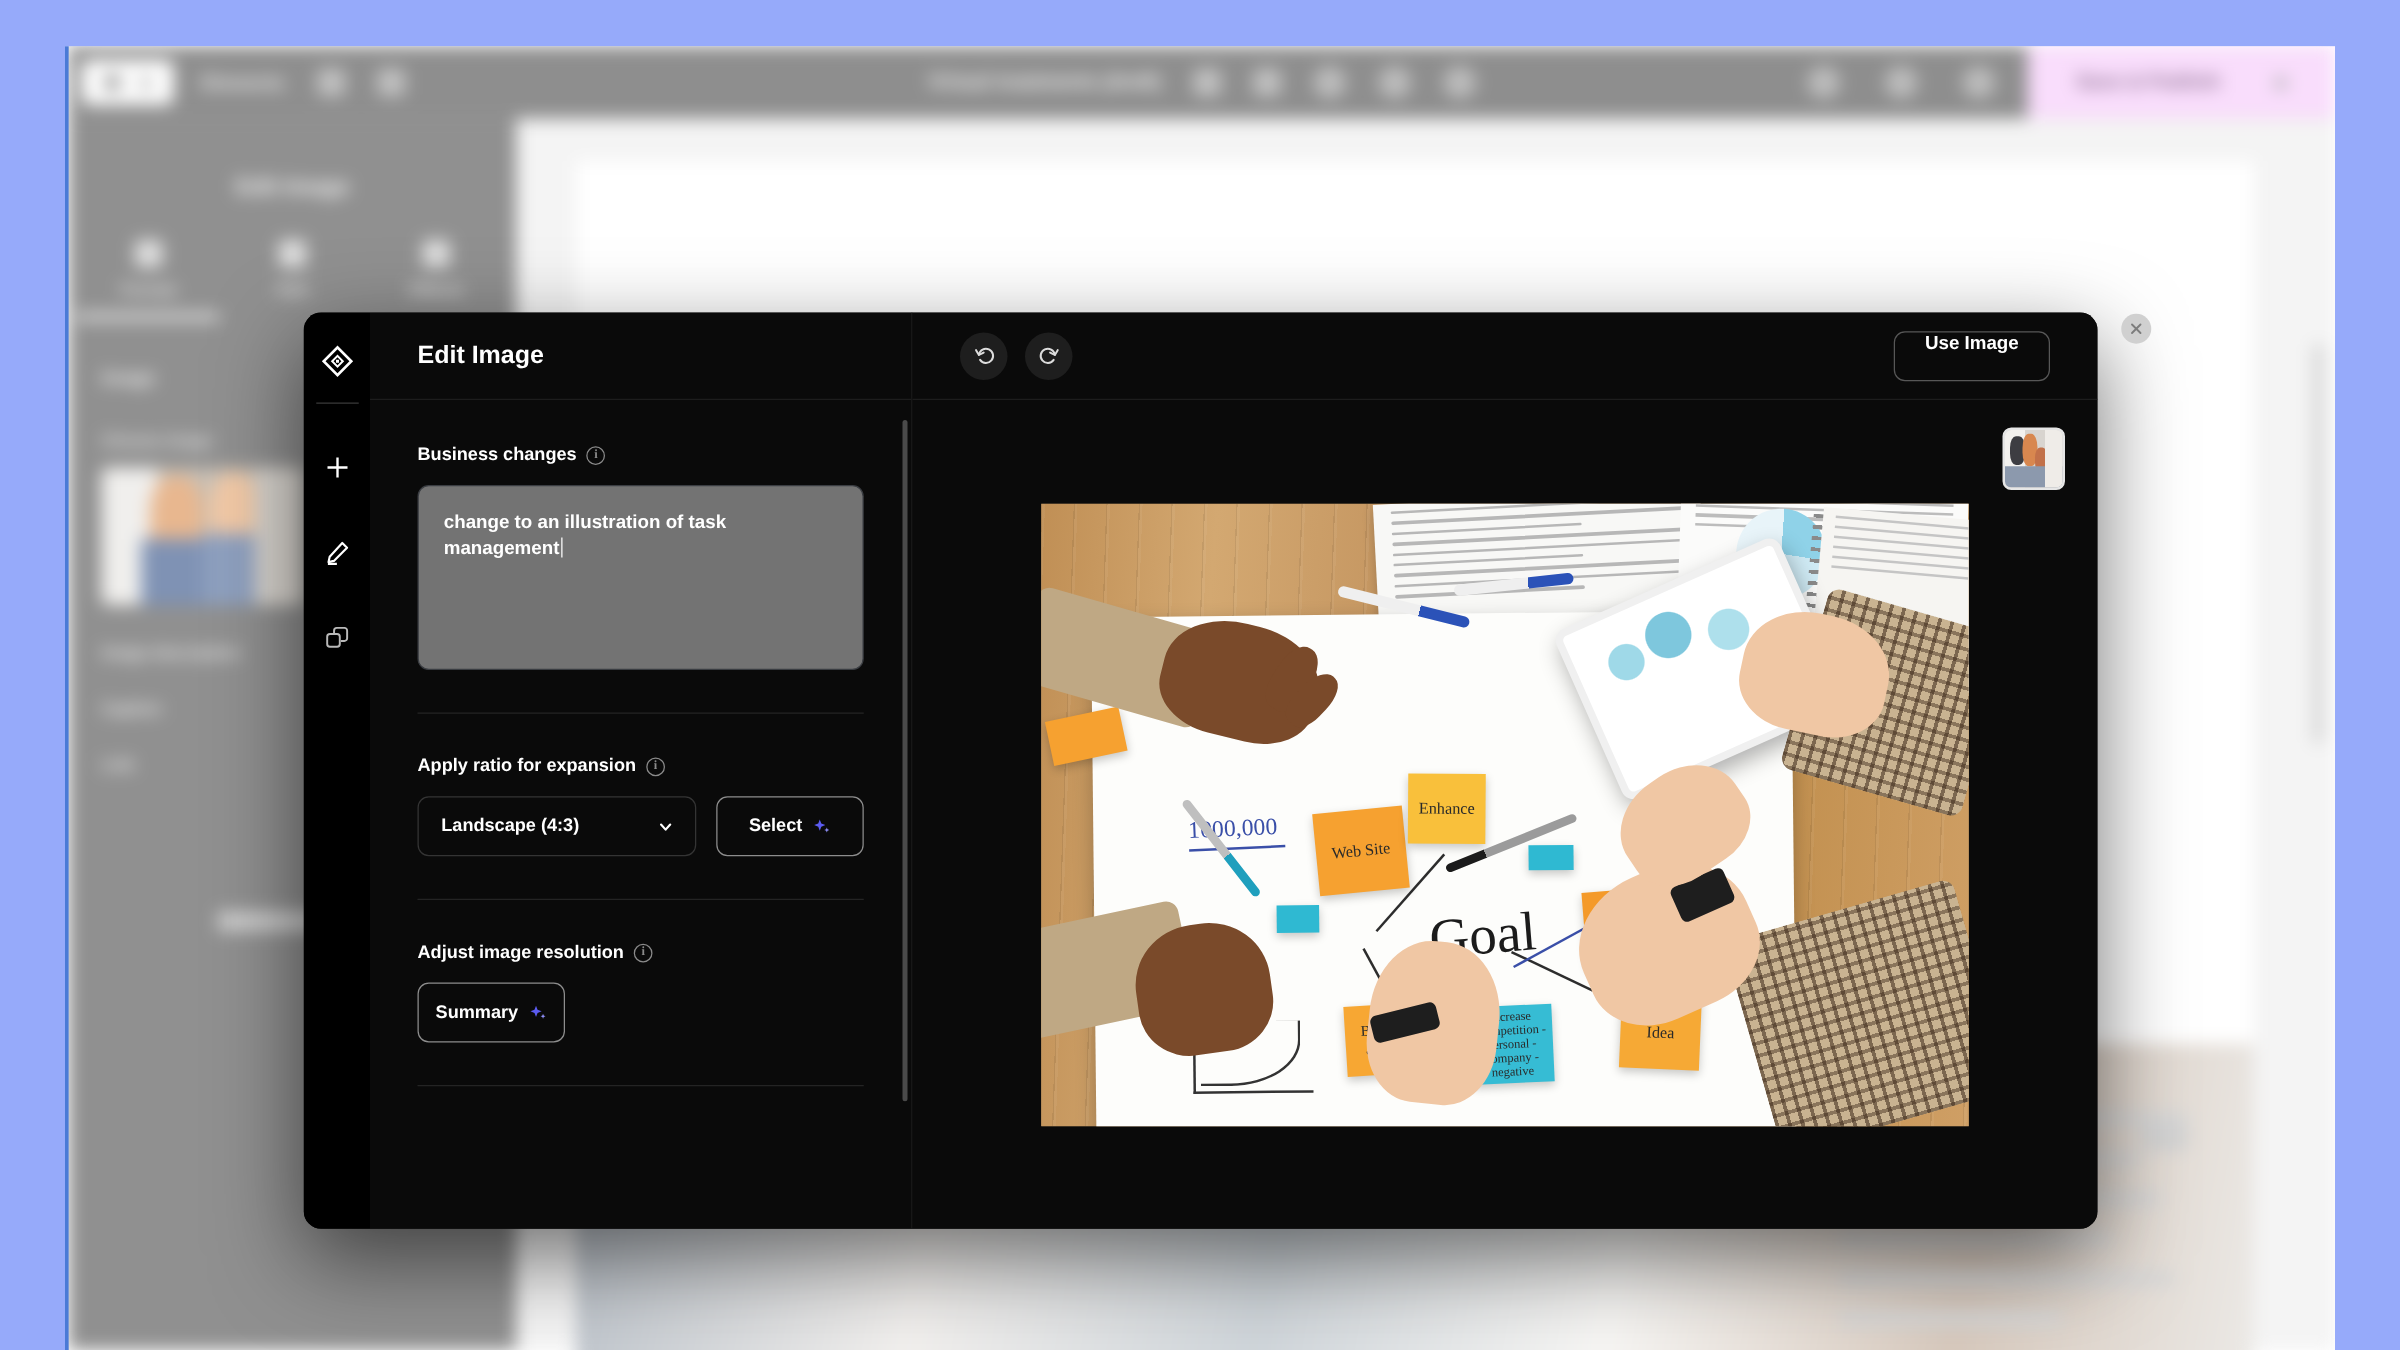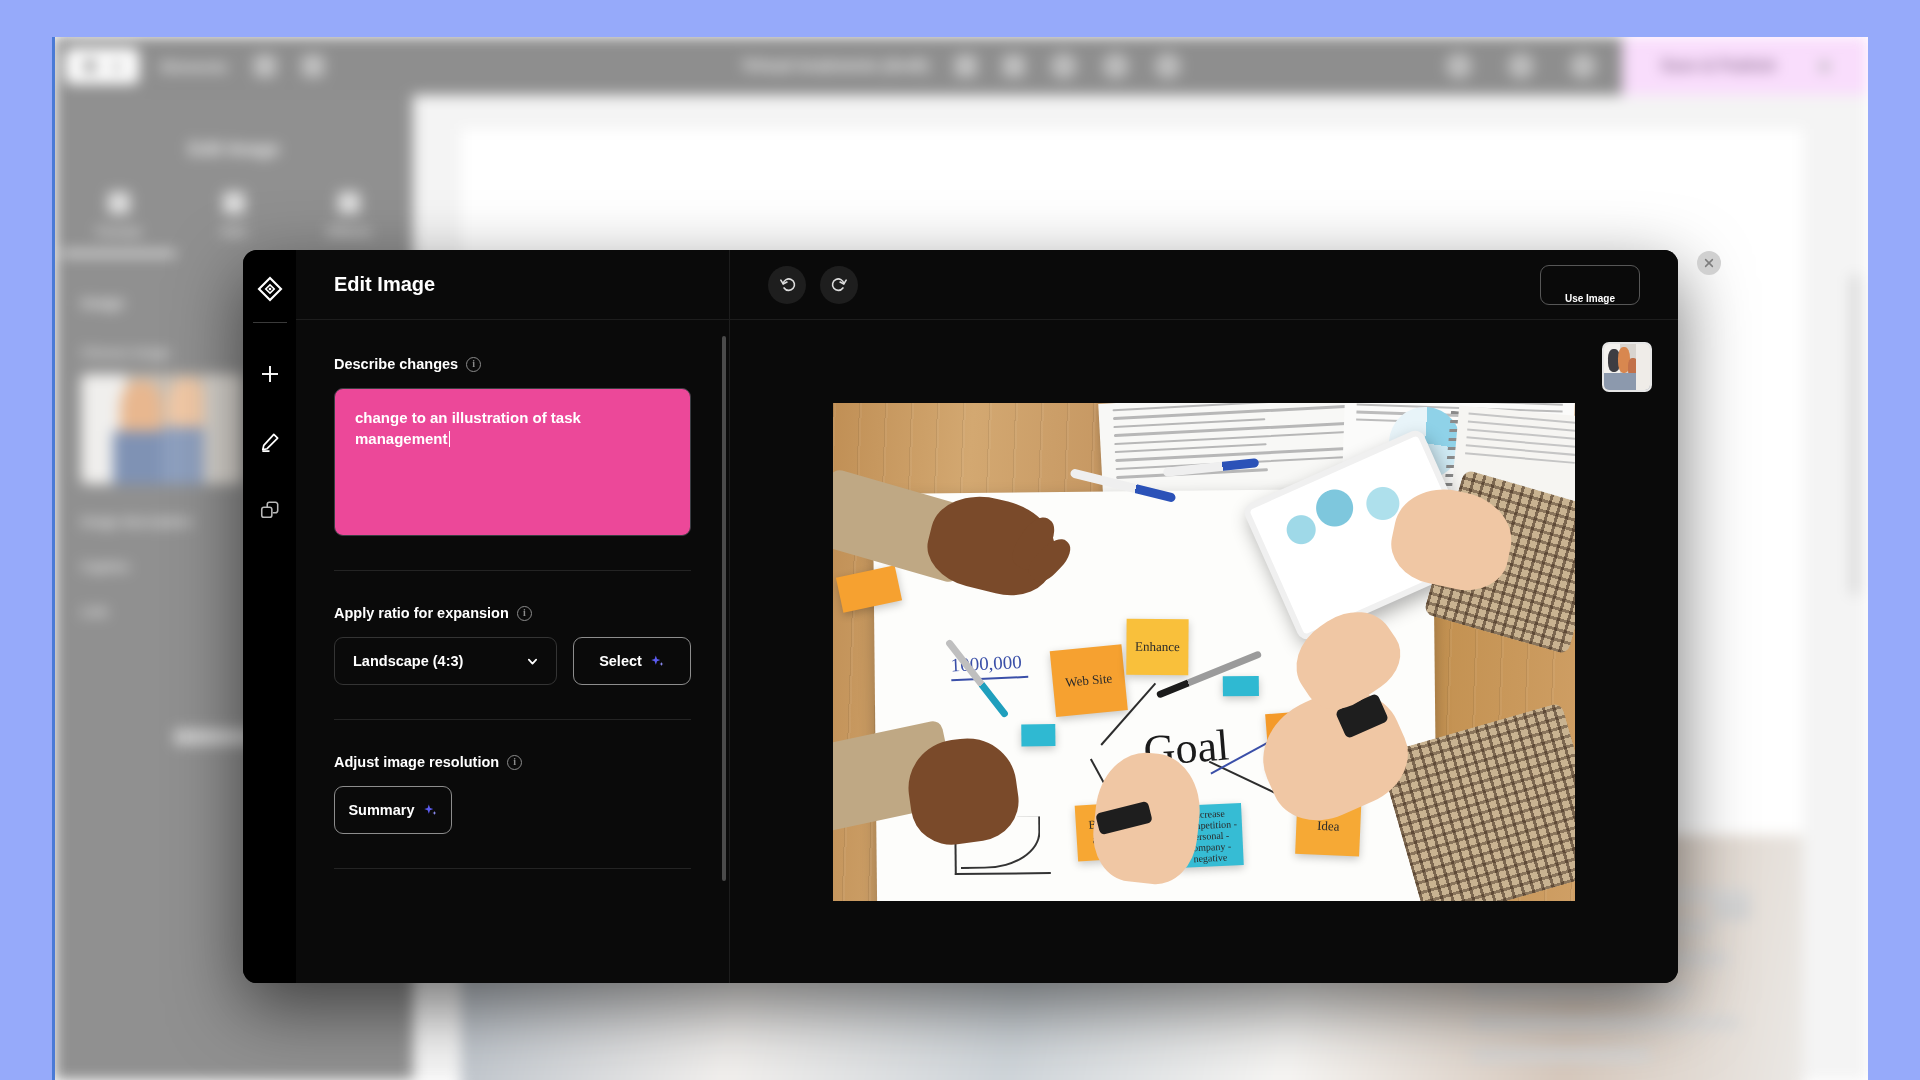--- a/index.html
+++ b/index.html
@@ -346,21 +346,21 @@
     display: flex;
     align-items: center;
     justify-content: center;
     font-family: "Liberation Serif", serif;
     line-height: 1;
   }
 
   .prompt-box {
     width: 100%;
     height: 148px;
-    background: #ec4899;
+    background: #737373;
     border: 1px solid #3a3d42;
     border-radius: 9px;
     padding: 18px 20px;
     color: #ffffff;
     font-size: 15px;
     font-weight: 600;
     line-height: 1.42;
     position: relative;
   }
   .prompt-caret {
@@ -462,24 +462,24 @@
     cursor: pointer;
   }
   .ghost-btn {
     margin-left: auto;
     height: 40px;
     padding: 0 24px;
     border: 1px solid #575757;
     border-radius: 9px;
     background: transparent;
     color: #ffffff;
-    font-size: 10px;
+    font-size: 15px;
     font-weight: 600;
     display: flex;
-    align-items: flex-end;
+    align-items: flex-start;
     cursor: pointer;
     font-family: "Liberation Sans", sans-serif;
   }
   .preview-stage {
     flex: 1;
     display: flex;
     align-items: center;
     justify-content: center;
     position: relative;
   }
@@ -873,21 +873,21 @@
   </div>
 
   <div class="panel">
     <div class="panel-header">
       <div class="panel-title">Edit Image</div>
     </div>
 
     <div class="panel-body">
 
       <div class="field-label">
-        <span>Describe changes</span>
+        <span>Business changes</span>
         <span class="info-icon">i</span>
       </div>
 
       <div class="prompt-box">
         <span>change to an illustration of task management</span><span class="prompt-caret"></span>
       </div>
 
 
       <div class="divider"></div>
 

